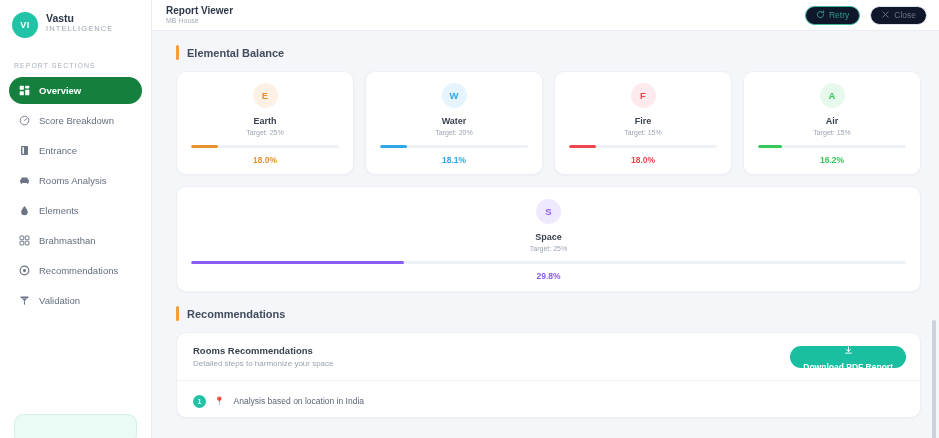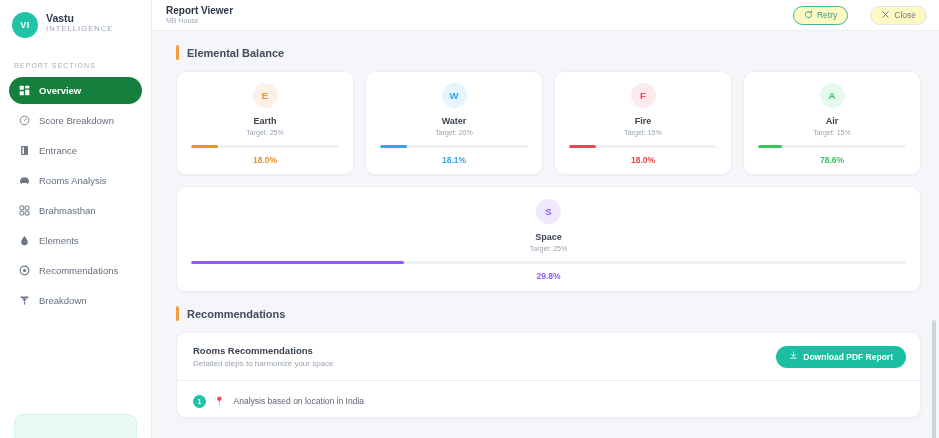--- a/index.html
+++ b/index.html
@@ -97,32 +97,32 @@
     min-width: 0;
     background: #f4f6f9;
   }
   .topbar {
     height: 31px;
     flex: 0 0 31px;
     background: #ffffff;
     border-bottom: 1px solid #e9edf2;
     display: flex; align-items: center;
     padding: 0 12px 0 14px;
-    gap: 22px;
+    gap: 10px;
   }
   .topbar-titles { line-height: 1.15; flex: 1 1 auto; }
   .topbar-title { font-size: 10px; font-weight: bold; color: #2d3748; }
   .topbar-sub { font-size: 7px; color: #a3adba; margin-top: 1px; }
   .btn {
     display: inline-flex; align-items: center; gap: 4px;
     height: 19px;
     padding: 0 10px;
     border-radius: 10px;
     font-size: 8.5px;
-    background: #fef9c3;
+    background: #0f172a;
     cursor: pointer;
     white-space: nowrap;
   }
   .btn-retry { border: 1px solid #3fb8a0; color: #2f9e89; }
   .btn-close { border: 1px solid #dfe4eb; color: #6b7584; }
 
   .scroll-area {
     flex: 1 1 auto;
     overflow: hidden;
     position: relative;
@@ -186,20 +186,21 @@
     display: inline-flex; align-items: center; gap: 5px;
     background: #19bfa0;
     color: #fff;
     border: none;
     height: 22px;
     padding: 0 13px;
     border-radius: 11px;
     font-size: 8.5px;
     font-weight: 600;
     cursor: pointer;
+    flex-direction: column;
   }
   .rec-list { padding: 10px 16px 6px 16px; }
   .rec-item { display: flex; align-items: center; gap: 8px; height: 20px; }
   .rec-num {
     width: 13px; height: 13px; border-radius: 50%;
     background: #21c3a6; color: #fff;
     font-size: 7px; font-weight: bold;
     display: flex; align-items: center; justify-content: center;
     flex: 0 0 13px;
   }
@@ -276,57 +277,57 @@
               <rect x="2.6" y="11" width="1.6" height="2" fill="#6b7584"></rect>
               <rect x="11.8" y="11" width="1.6" height="2" fill="#6b7584"></rect>
             </svg>
         </span>
         <span>Rooms Analysis</span>
       </div>
 
       <div class="nav-item">
         <span class="ico">
           <svg width="11" height="11" viewBox="0 0 16 16">
+              <path d="M8 1.4 C8 1.4 3.2 7 3.2 10 a4.8 4.8 0 0 0 9.6 0 C12.8 7 8 1.4 8 1.4 Z" fill="#6b7584"></path>
+            </svg>
+        </span>
+        <span>Elements</span>
+      </div>
+
+      <div class="nav-item">
+        <span class="ico">
+          <svg width="11" height="11" viewBox="0 0 16 16">
               <rect x="1.5" y="1.5" width="5.4" height="5.4" rx=".8" fill="none" stroke="#6b7584" stroke-width="1.4"></rect>
               <rect x="9.1" y="1.5" width="5.4" height="5.4" rx=".8" fill="none" stroke="#6b7584" stroke-width="1.4"></rect>
               <rect x="1.5" y="9.1" width="5.4" height="5.4" rx=".8" fill="none" stroke="#6b7584" stroke-width="1.4"></rect>
               <rect x="9.1" y="9.1" width="5.4" height="5.4" rx=".8" fill="none" stroke="#6b7584" stroke-width="1.4"></rect>
             </svg>
         </span>
         <span>Brahmasthan</span>
       </div>
 
       <div class="nav-item">
         <span class="ico">
           <svg width="11" height="11" viewBox="0 0 16 16">
-              <path d="M8 1.4 C8 1.4 3.2 7 3.2 10 a4.8 4.8 0 0 0 9.6 0 C12.8 7 8 1.4 8 1.4 Z" fill="#6b7584"></path>
-            </svg>
-        </span>
-        <span>Elements</span>
-      </div>
-
-      <div class="nav-item">
-        <span class="ico">
-          <svg width="11" height="11" viewBox="0 0 16 16">
               <circle cx="8" cy="8" r="6.3" fill="none" stroke="#6b7584" stroke-width="1.7"></circle>
               <circle cx="8" cy="8" r="2.2" fill="#6b7584"></circle>
             </svg>
         </span>
         <span>Recommendations</span>
       </div>
 
       <div class="nav-item">
         <span class="ico">
           <svg width="11" height="11" viewBox="0 0 16 16">
               <rect x="2" y="2" width="12" height="2.6" rx="1.2" fill="#6b7584"></rect>
               <path d="M4.3 5 H11.7 L8 9.6 Z" fill="#6b7584"></path>
               <rect x="7.2" y="9" width="1.6" height="5" rx=".6" fill="#6b7584"></rect>
             </svg>
         </span>
-        <span>Breakdown</span>
+        <span>Validation</span>
       </div>
 
     </nav>
     <div class="nav-spacer"></div>
     <div class="sidebar-footer-card"></div>
   </aside>
 
   <section class="main">
 
     <header class="topbar">
@@ -392,21 +393,21 @@
           <div class="elem-value" style="color: rgb(240, 68, 78);">18.0%</div>
         </div>
 
         <div class="card elem-card">
           <div class="badge" style="background: rgb(231, 249, 236); color: rgb(54, 199, 91);">A</div>
           <div class="elem-name">Air</div>
           <div class="elem-target">Target: 15%</div>
           <div class="track">
             <div class="fill" style="width: 16.2%; background: rgb(54, 199, 91);"></div>
           </div>
-          <div class="elem-value" style="color: rgb(54, 199, 91);">78.6%</div>
+          <div class="elem-value" style="color: rgb(54, 199, 91);">16.2%</div>
         </div>
 
       </div>
 
       <div class="card space-card">
         <div class="badge" style="background: rgb(240, 233, 253); color: rgb(139, 92, 246);">S</div>
         <div class="elem-name">Space</div>
         <div class="elem-target">Target: 25%</div>
         <div class="track">
           <div class="fill" style="width: 29.8%; background: rgb(139, 92, 246);"></div>

